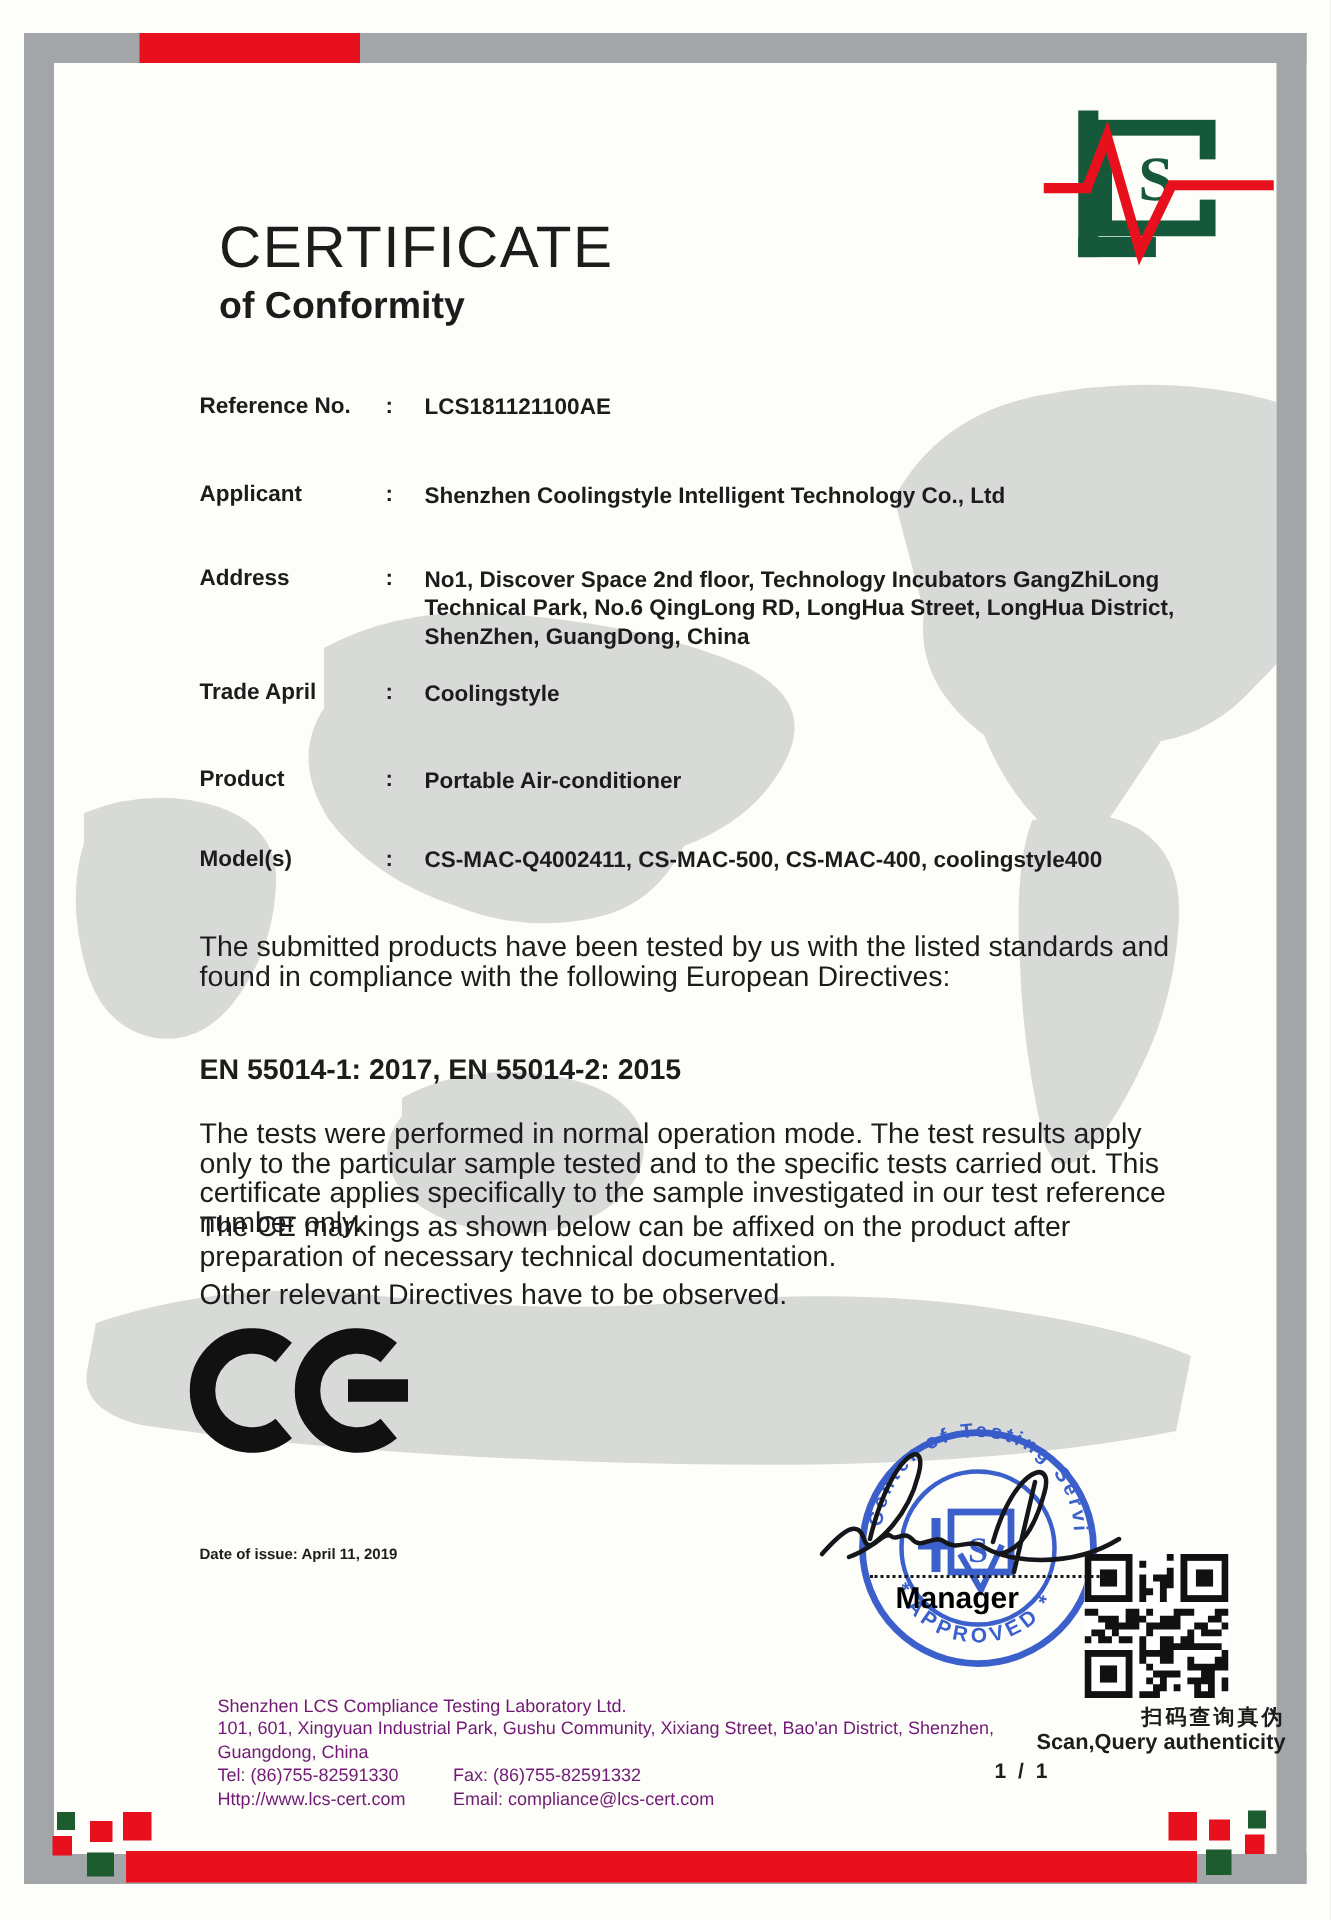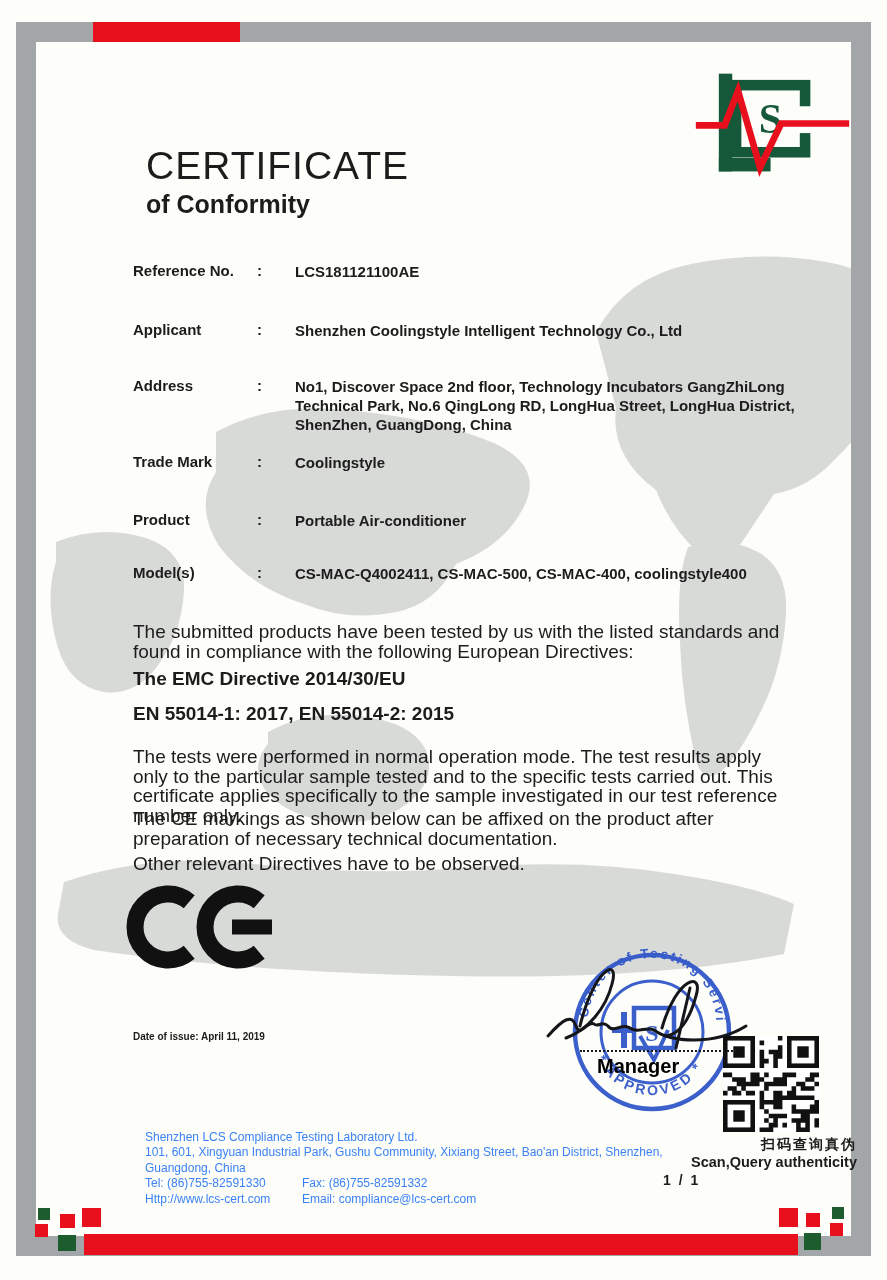--- a/index.html
+++ b/index.html
@@ -15,27 +15,27 @@
   
   .map{position:absolute;left:36px;top:42px;width:815px;height:1193px;z-index:0;}
   .content{position:absolute;inset:0;z-index:1;}
   
   .title{font-size:39px;font-weight:400;letter-spacing:1px;}
   .subtitle{font-size:25px;font-weight:700;margin-top:2px;}
   
   .field-row{position:absolute;left:133px;width:690px;display:flex;align-items:flex-start;}
   .field-label{width:124px;font-size:15px;font-weight:700;flex:0 0 auto;}
   .field-colon{width:26px;font-size:15px;font-weight:700;flex:0 0 auto;}
-  .field-value{font-size:15px;font-weight:700;max-width:536px;line-height:19px;margin-left:12px;}
+  .field-value{font-size:15px;font-weight:700;max-width:536px;line-height:19px;}
   
   .para{position:absolute;left:133px;width:668px;font-size:19px;line-height:19.5px;}
   .para.bold{font-weight:700;}
   .date-issue{position:absolute;left:133px;font-size:10px;font-weight:700;}
   
-  .footer{position:absolute;left:145px;top:1130px;width:540px;font-size:12px;line-height:15.4px;color:#3b82f6;}
+  .footer{position:absolute;left:145px;top:1130px;width:540px;font-size:12px;line-height:15.4px;color:#701a75;}
   .footer-cols{display:flex;}
   .footer-col1{width:157px;flex:0 0 auto;}
   .page-num{position:absolute;left:663px;top:1172px;font-size:14px;font-weight:700;letter-spacing:2px;}
   
   .qr-wrap{position:absolute;left:685px;top:1036px;width:172px;text-align:right;z-index:3;}
   .qr-svg{display:block;margin:0 auto 4px auto;background:#fff;}
   .qr-zh{font-size:14px;font-weight:700;letter-spacing:2px;}
   .qr-en{font-size:14.5px;font-weight:700;}
   
   .stamp{position:absolute;left:562px;top:942px;z-index:2;opacity:.92;}
@@ -110,37 +110,36 @@
       <div class="field-label">Applicant</div>
       <div class="field-colon">:</div>
       <div class="field-value">Shenzhen Coolingstyle Intelligent Technology Co., Ltd</div>
     </div>
     <div class="field-row" style="top:377px;">
       <div class="field-label">Address</div>
       <div class="field-colon">:</div>
       <div class="field-value">No1, Discover Space 2nd floor, Technology Incubators GangZhiLong Technical Park, No.6 QingLong RD, LongHua Street, LongHua District, ShenZhen, GuangDong, China</div>
     </div>
     <div class="field-row" style="top:453px;">
-      <div class="field-label">Trade Mark</div>
+      <div class="field-label">Trade April</div>
       <div class="field-colon">:</div>
       <div class="field-value">Coolingstyle</div>
     </div>
     <div class="field-row" style="top:511px;">
       <div class="field-label">Product</div>
       <div class="field-colon">:</div>
       <div class="field-value">Portable Air-conditioner</div>
     </div>
     <div class="field-row" style="top:564px;">
       <div class="field-label">Model(s)</div>
       <div class="field-colon">:</div>
       <div class="field-value">CS-MAC-Q4002411, CS-MAC-500, CS-MAC-400, coolingstyle400</div>
     </div>
 
     <div class="para" style="top:622px;">The submitted products have been tested by us with the listed standards and found in compliance with the following European Directives:</div>
-    <div class="para bold" style="top:669px;">The EMC Directive 2014/30/EU</div>
     <div class="para bold" style="top:704px;">EN 55014-1: 2017, EN 55014-2: 2015</div>
     <div class="para" style="top:747px;">The tests were performed in normal operation mode. The test results apply only to the particular sample tested and to the specific tests carried out. This certificate applies specifically to the sample investigated in our test reference number only.</div>
     <div class="para" style="top:854px;">Other relevant Directives have to be observed.</div>
     <div class="para" style="top:809px;">The CE markings as shown below can be affixed on the product after preparation of necessary technical documentation.</div>
 
     <svg class="abs" style="left:126px;top:880px;" width="150" height="95" viewBox="0 0 150 95" role="img" xmlns="http://www.w3.org/2000/svg">
       <title>CE</title>
       <path d="M63.2 21.7 A33 33 0 1 0 63.2 72.3" fill="none" stroke="#111" stroke-width="17"></path>
       <path d="M133.2 21.7 A33 33 0 1 0 133.2 72.3" fill="none" stroke="#111" stroke-width="17"></path>
       <path d="M106 47 L146 47" stroke="#111" stroke-width="15"></path>

